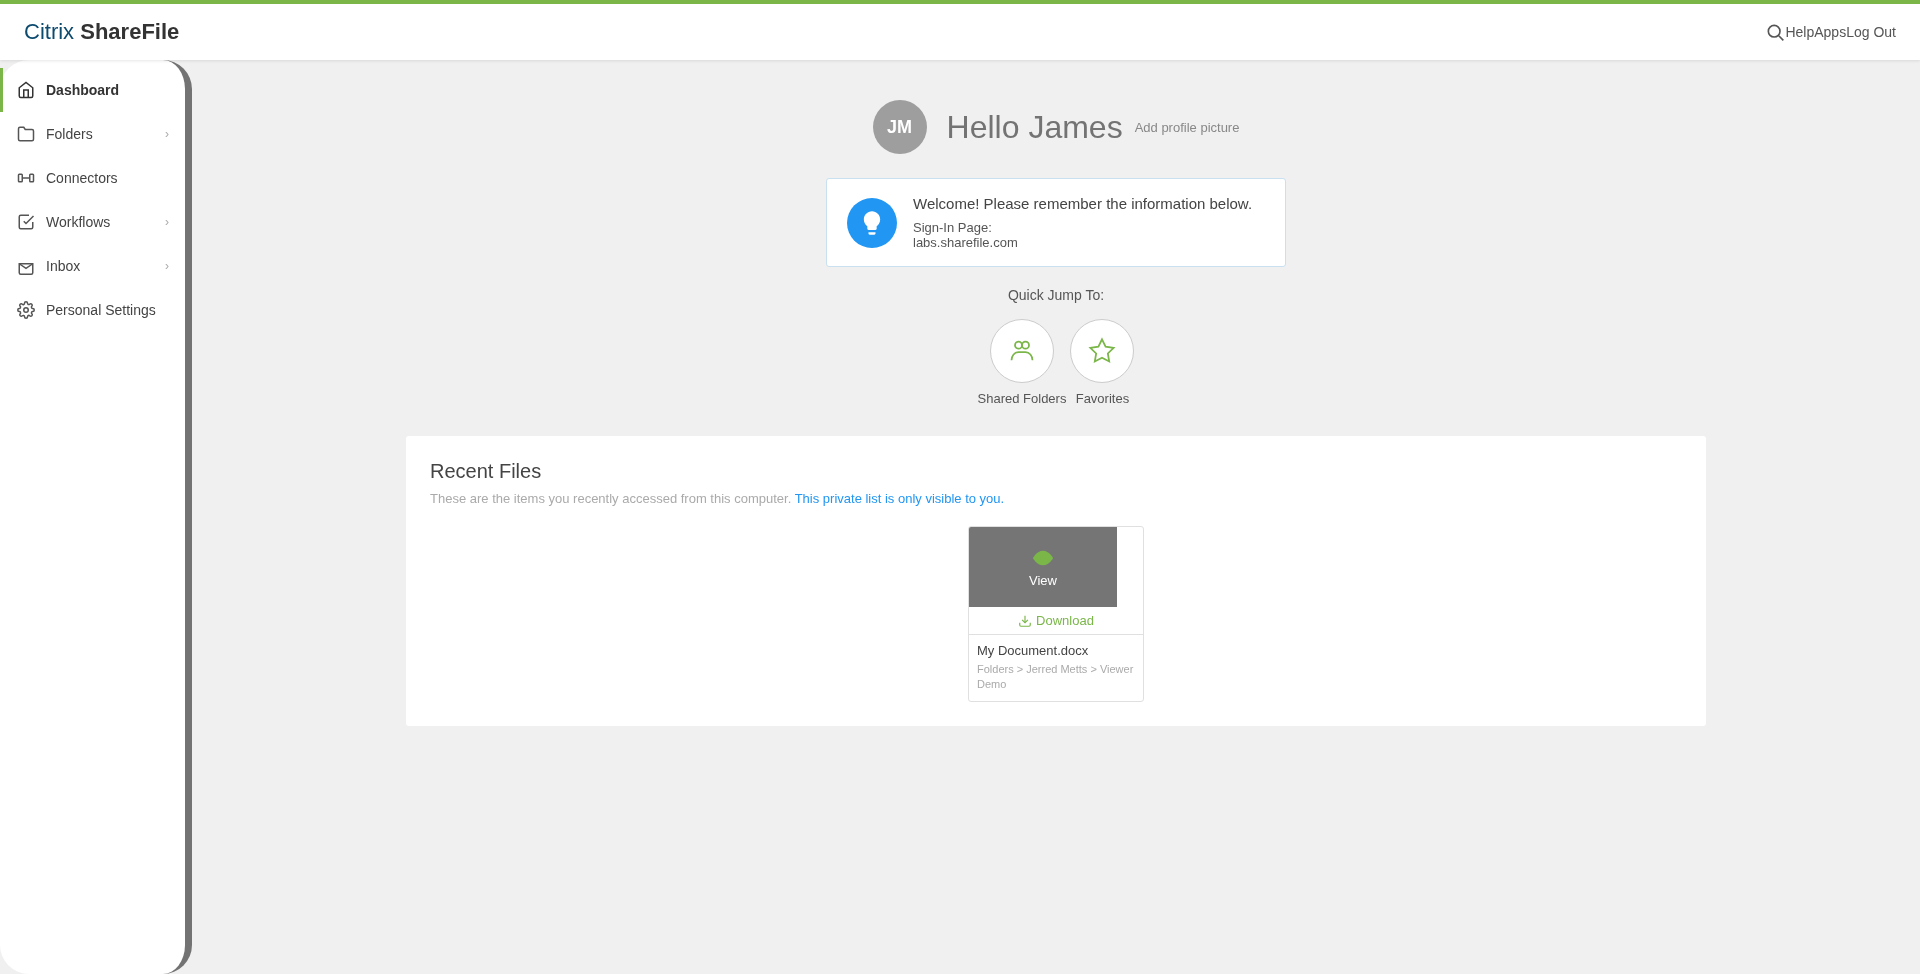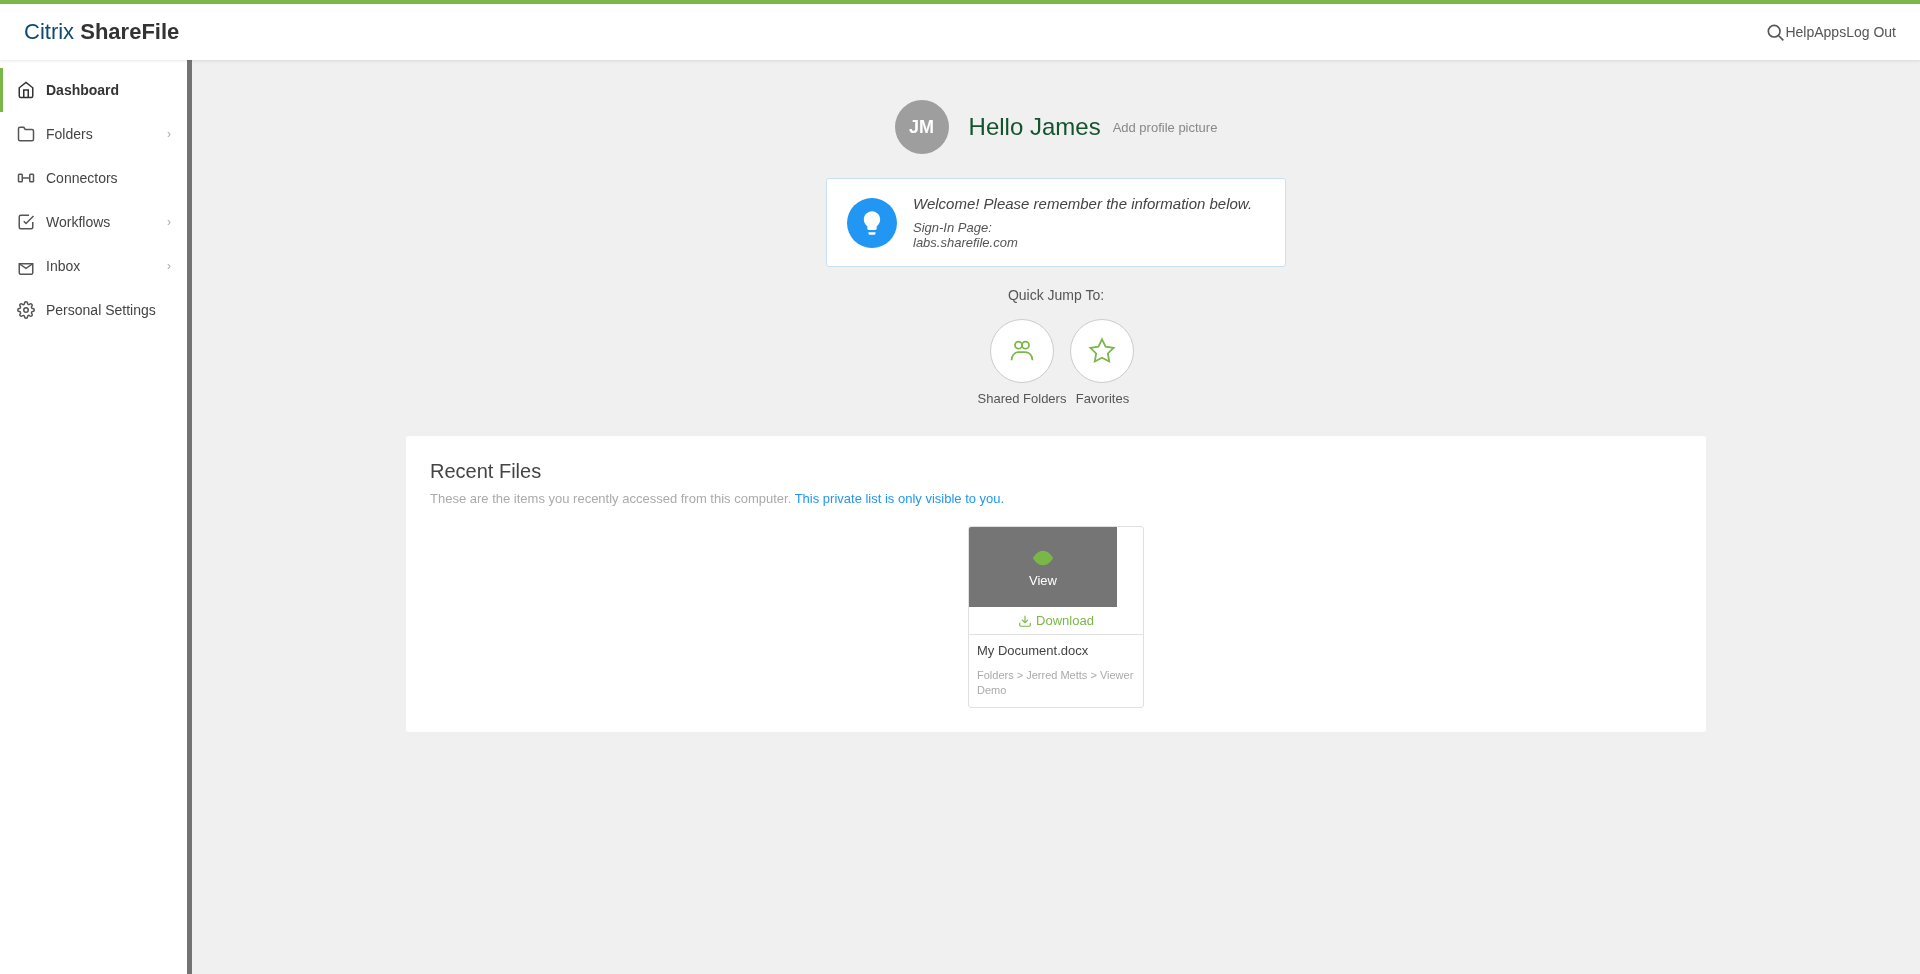--- a/index.html
+++ b/index.html
@@ -46,23 +46,24 @@
     
     #layout {
       display: flex;
       height: calc(974px - 60px);
     }
 
     
     #sidebar {
       width: 192px;
       background: #fff;
-      border-right: 5px solid #737373;
+      border-right: 7px solid #737373;
       padding-top: 8px;
       flex-shrink: 0;
+      border-radius: 29px;
     }
     .sidebar-item {
       display: flex;
       align-items: center;
       padding: 12px 16px;
       cursor: pointer;
       color: #444;
       font-size: 14px;
       position: relative;
     }
@@ -123,42 +124,41 @@
       color: #fff;
       font-size: 18px;
       font-weight: bold;
     }
     #greeting-text {
       display: flex;
       align-items: center;
       gap: 12px;
     }
     #greeting-name {
-      font-size: 24px;
+      font-size: 32px;
       font-weight: 300;
-      color: #14532d;
+      color: #737373;
     }
     #add-profile-link {
       font-size: 13px;
       color: #888;
       cursor: pointer;
       text-decoration: none;
     }
 
     
     #info-box {
       border: 1px solid #c8e0f0;
       background: #fff;
       border-radius: 3px;
       display: flex;
       align-items: center;
       padding: 16px 20px;
       width: 460px;
       gap: 16px;
-      font-style: italic;
     }
     #info-icon {
       width: 50px;
       height: 50px;
       border-radius: 50%;
       background: #2196f3;
       display: flex;
       align-items: center;
       justify-content: center;
       flex-shrink: 0;
@@ -272,21 +272,21 @@
       align-items: center;
       justify-content: center;
       gap: 4px;
     }
     .file-card-info {
       padding: 8px;
     }
     .file-name {
       font-size: 13px;
       color: #444;
-      margin-bottom: 10px;
+      margin-bottom: 4px;
     }
     .file-path {
       font-size: 11px;
       color: #aaa;
       line-height: 1.4;
     }
 
     
     ::-webkit-scrollbar { width: 8px; }
     ::-webkit-scrollbar-thumb { background: #ccc; border-radius: 4px; }

